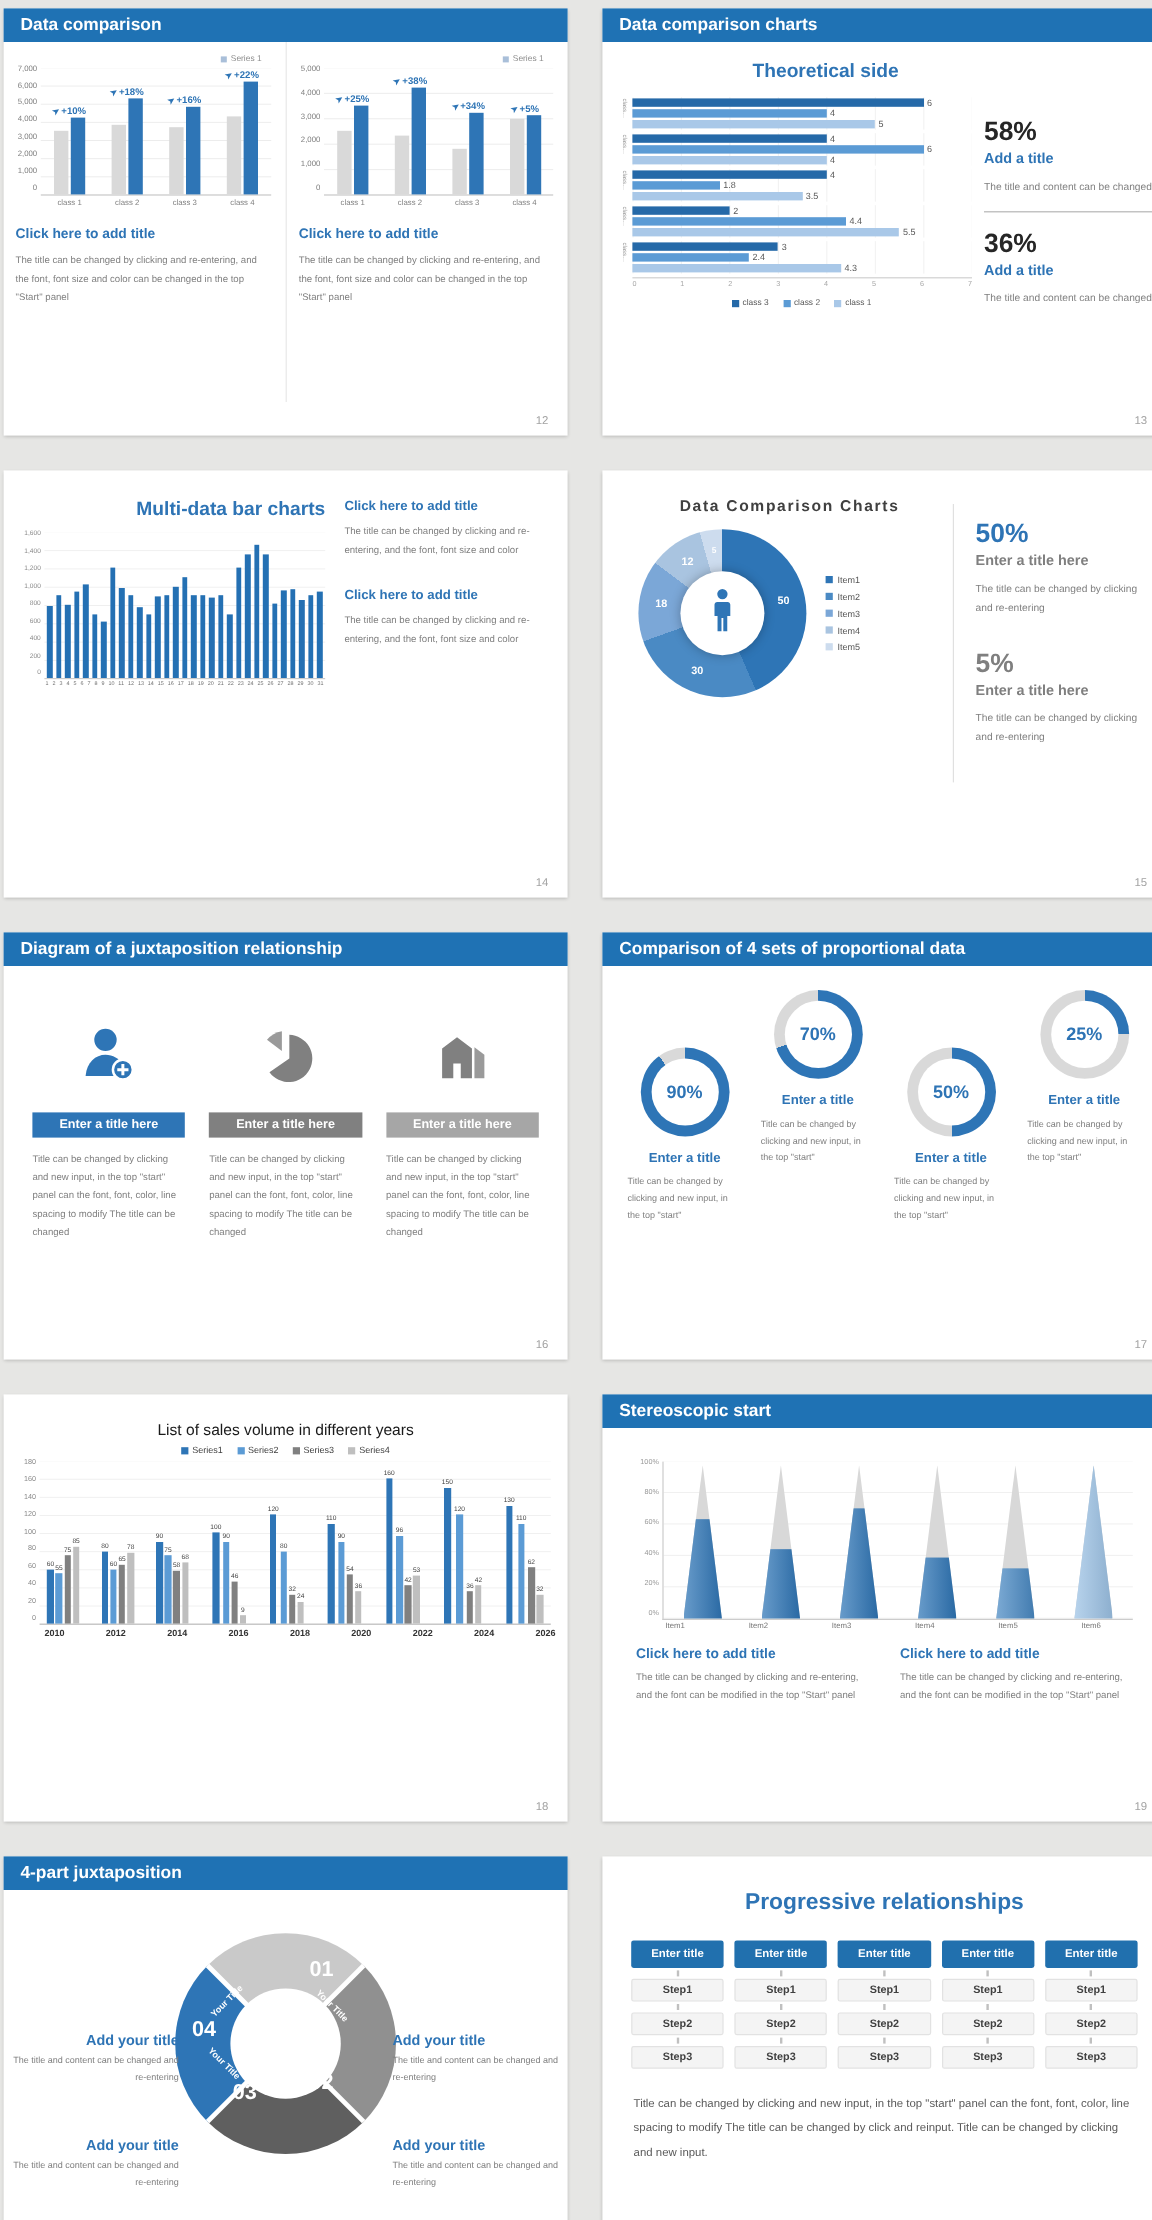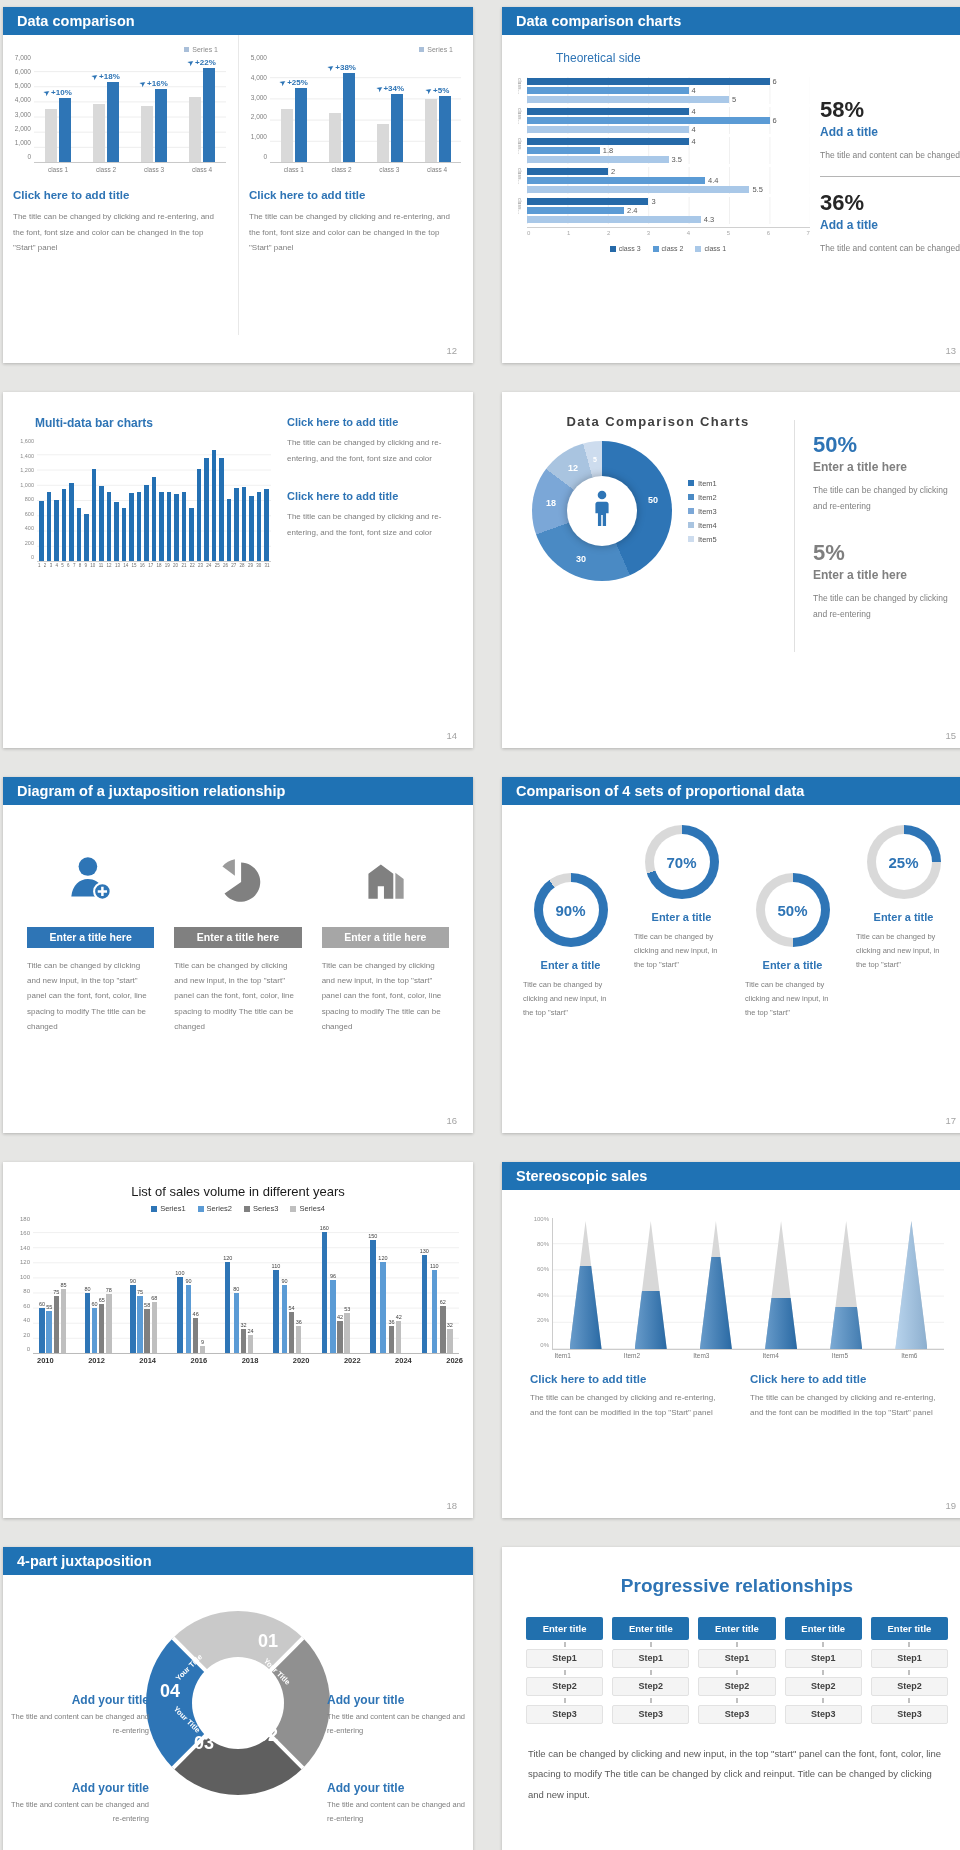--- a/index.html
+++ b/index.html
@@ -24,21 +24,21 @@
 .pair-bars{display:flex;align-items:flex-end;gap:2px}
 .bar{width:12px}
 .bar.gray{background:#d9d9d9}
 .bar.blue{background:#2e75b6}
 .pair-xrow{display:flex;justify-content:space-around;font-size:6.5px;color:#808080;margin:3px 0 0 27px}
 .click-title{font-size:11.5px;font-weight:bold;color:#2e74b5;margin:16px 0 8px 6px}
 .panel-body{font-size:8px;color:#7f7f7f;line-height:1.95;padding:0 0 0 6px}
 
 .theory-wrap{display:flex;height:300px}
 .hchart-col{flex:1;padding:6px 0 0 14px}
-.theory-title{font-size:12px;font-weight:normal;color:#2e74b5;margin:10px 0 12px 40px}
+.theory-title{font-size:16px;font-weight:bold;color:#2e74b5;text-align:center;margin:10px 0 12px 40px}
 .hplot{margin-right:10px}
 .hgroup{display:flex;align-items:center;margin-bottom:3px}
 .vlabel{width:11px;font-size:5px;color:#999;writing-mode:vertical-lr;height:26px;overflow:hidden;line-height:1.4}
 .hbars{flex:1;background-image:linear-gradient(to right,#f0f0f0 1px,transparent 1px);background-size:14.28% 100%}
 .hbar-row{display:flex;align-items:center;height:9px}
 .hbar{height:6.5px}
 .hval{font-size:7.5px;color:#595959;margin-left:3px}
 .hx-axis{border-top:1px solid #d0d0d0;display:flex;justify-content:space-between;font-size:6px;color:#a8a8a8;margin:1px 10px 0 11px;padding-top:2px}
 .hlegend{display:flex;justify-content:center;gap:12px;font-size:7px;color:#595959;margin-top:9px}
 .hleg-item{display:inline-flex;align-items:center;gap:3px}
@@ -46,21 +46,21 @@
 .stats-col{width:152px;padding:62px 12px 0 0}
 .stat-pct{font-size:22px;font-weight:bold;color:#262626}
 .stat-title{font-size:12px;font-weight:bold;color:#2e74b5;margin:2px 0 8px}
 .stat-title.gray{color:#7f7f7f}
 .stat-body{font-size:8.5px;color:#7f7f7f;line-height:1.9}
 .stat-div{border-top:1px solid #b5b5b5;margin:13px 0}
 .mt26{margin-top:26px}
 
 .hist-wrap{display:flex;height:300px}
 .hist-col{width:268px;padding:4px 0 0 10px}
-.hist-title{font-size:12px;font-weight:bold;color:#2e74b5;text-align:left;margin:20px 0 10px 22px}
+.hist-title{font-size:16px;font-weight:bold;color:#2e74b5;text-align:right;margin:20px 0 10px 22px}
 .hist-chart{display:flex;align-items:flex-end}
 .hist-yax{display:flex;flex-direction:column;justify-content:space-between;width:24px;height:122px;font-size:5.5px;color:#8a8a8a;text-align:right;padding-right:3px;transform:translateY(-2px)}
 .hist-plot{flex:1;height:122px;display:flex;align-items:flex-end;justify-content:space-between;padding:0 2px;border-bottom:1px solid #ccc;background-image:linear-gradient(to top,#efefef 1px,transparent 1px);background-size:100% 15.25px}
 .hist-bar{width:4.5px;background:#2470b3}
 .hist-xrow{display:flex;justify-content:space-between;font-size:4.5px;color:#6e6e6e;margin-left:24px;padding:1px 1px 0}
 .hist-texts{flex:1;padding:24px 14px 0 16px}
 .ht-block+.ht-block{margin-top:24px}
 .ht-title{font-size:11px;font-weight:bold;color:#2e74b5;margin-bottom:7px}
 .ht-body{font-size:8px;color:#7f7f7f;line-height:1.95}
 
@@ -862,21 +862,21 @@
         <span>2018</span>
         <span>2020</span>
         <span>2022</span>
         <span>2024</span>
         <span>2026</span>
       </div>
     <span class="page-no">18</span>
   </section>
 
   <section class="slide">
-    <header class="slide-header"><span>Stereoscopic sales</span></header>
+    <header class="slide-header"><span>Stereoscopic start</span></header>
     <div class="stereo-chart">
       <div class="stereo-yax" id="s7y">
           <span>100%</span>
           <span>80%</span>
           <span>60%</span>
           <span>40%</span>
           <span>20%</span>
           <span>0%</span>
         </div>
       <div class="stereo-plot" id="s7plot">

